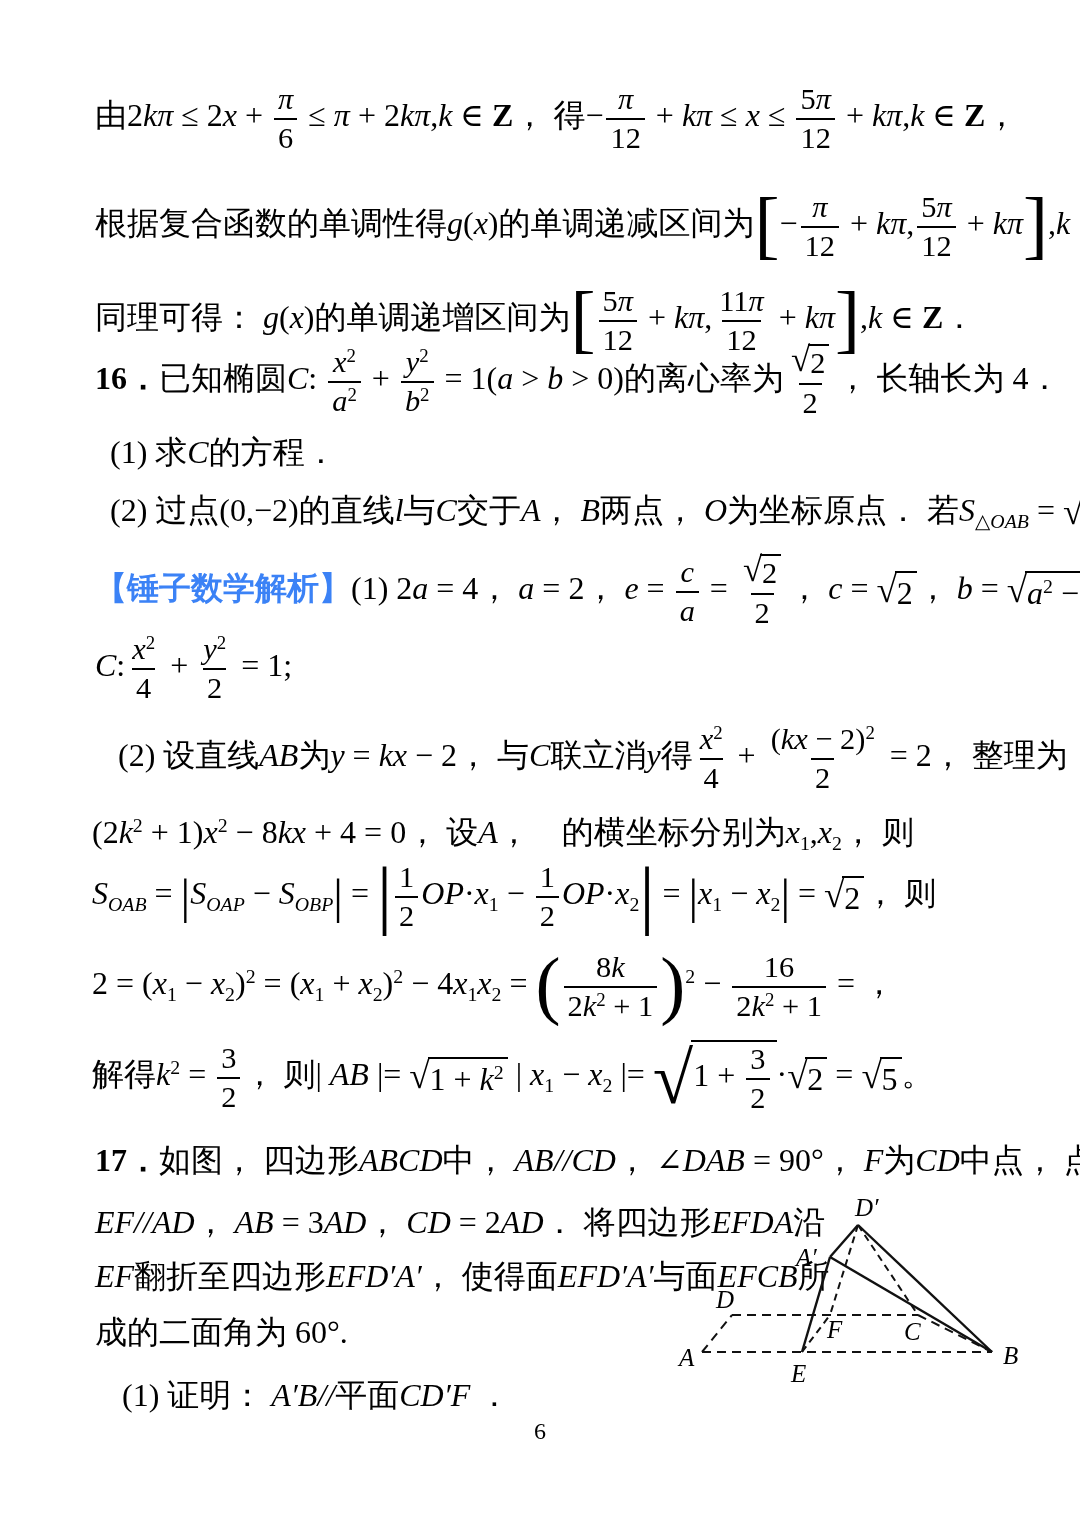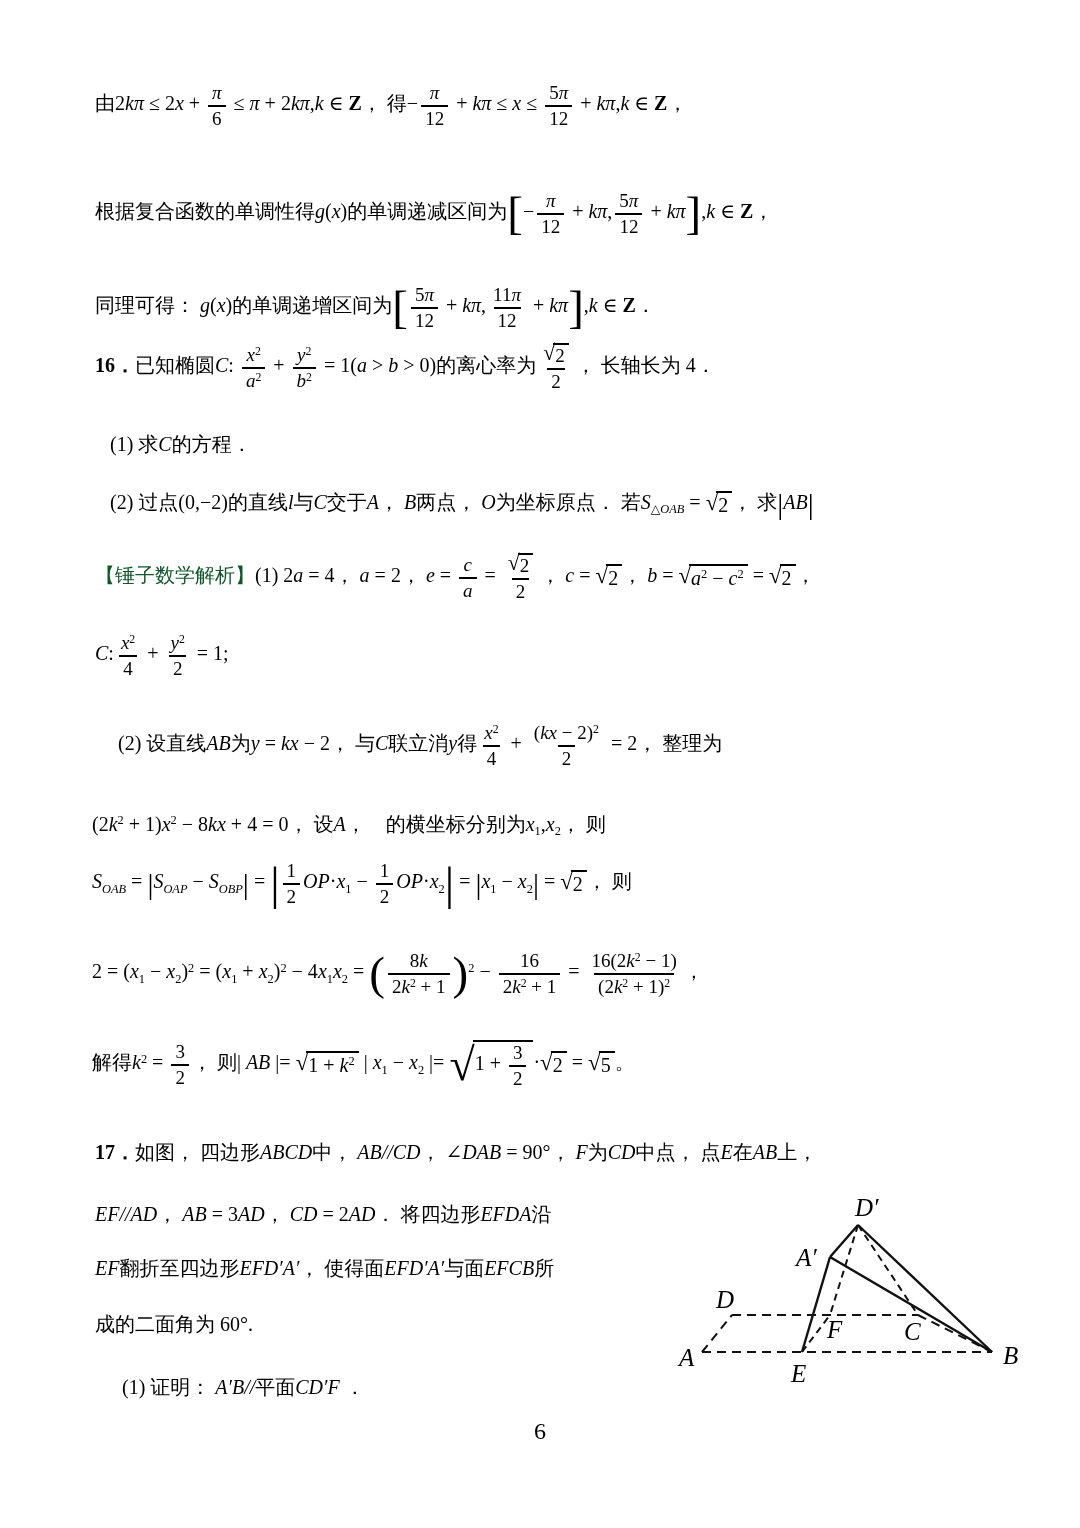--- a/index.html
+++ b/index.html
@@ -1,26 +1,26 @@
 <!DOCTYPE html>
 <html><head>
 <meta charset="utf-8">
 <style>
   html,body{margin:0;padding:0;}
   body{
     width:1080px;height:1528px;background:#ffffff;position:relative;
     font-family:"Liberation Serif","DejaVu Serif",serif;color:#000;
   }
   .line{
-    position:absolute;white-space:nowrap;font-size:20px;line-height:1.25;
+    position:absolute;white-space:nowrap;font-size:32px;line-height:1.25;
     font-family:"Liberation Serif","DejaVu Serif",serif;
   }
   .it{font-style:italic;}
   .bold{font-weight:bold;font-style:normal;}
-  .red{color:#14532d;font-weight:normal;}
+  .red{color:#3b82f6;font-weight:bold;}
   sup,sub{font-size:0.62em;line-height:0;}
   sub{vertical-align:-0.35em;}
   sup{vertical-align:0.55em;}
   .frac{
     display:inline-flex;flex-direction:column;align-items:center;
     vertical-align:middle;margin:0 3px;line-height:1.15;font-size:0.95em;
     text-align:center;
   }
   .frac .fn{padding:0 4px 1px 4px;display:block;}
   .frac .fd{border-top:2px solid currentColor;padding:1px 4px 0 4px;display:block;}
@@ -121,24 +121,21 @@
     </span><span class="it">OP</span><span>·</span><span class="it">x</span><sub><span>2</span></sub><span class="bigd">|</span><span> = </span><span class="medd">|</span><span class="it">x</span><sub><span>1</span></sub><span> − </span><span class="it">x</span><sub><span>2</span></sub><span class="medd">|</span><span> = </span><span class="sqrt">
       <span class="sy">√</span>
       <span class="ct"><span>2</span></span>
     </span><span>， 则</span></div>
 <div class="line" style="left:92px;top:950px;"><span>2 = (</span><span class="it">x</span><sub><span>1</span></sub><span> − </span><span class="it">x</span><sub><span>2</span></sub><span>)</span><sup><span>2</span></sup><span> = (</span><span class="it">x</span><sub><span>1</span></sub><span> + </span><span class="it">x</span><sub><span>2</span></sub><span>)</span><sup><span>2</span></sup><span> − 4</span><span class="it">x</span><sub><span>1</span></sub><span class="it">x</span><sub><span>2</span></sub><span> = </span><span class="bigd">(</span><span class="frac">
       <span class="fn"><span>8</span><span class="it">k</span></span>
       <span class="fd"><span>2</span><span class="it">k</span><sup><span>2</span></sup><span> + 1</span></span>
     </span><span class="bigd">)</span><sup><span>2</span></sup><span> − </span><span class="frac">
       <span class="fn"><span>16</span></span>
       <span class="fd"><span>2</span><span class="it">k</span><sup><span>2</span></sup><span> + 1</span></span>
-    </span><span> = </span><span class="frac">
-      <span class="fn"><span>16(2</span><span class="it">k</span><sup><span>2</span></sup><span> − 1)</span></span>
-      <span class="fd"><span>(2</span><span class="it">k</span><sup><span>2</span></sup><span> + 1)</span><sup><span>2</span></sup></span>
-    </span><span>，</span></div>
+    </span><span> = </span><span>，</span></div>
 <div class="line" style="left:92px;top:1040px;font-family:Liberation Serif, serif;"><span>解得</span><span class="it">k</span><sup><span>2</span></sup><span> = </span><span class="frac">
       <span class="fn"><span>3</span></span>
       <span class="fd"><span>2</span></span>
     </span><span>， 则| </span><span class="it">AB</span><span> |= </span><span class="sqrt">
       <span class="sy">√</span>
       <span class="ct"><span>1 + </span><span class="it">k</span><sup><span>2</span></sup></span>
     </span><span> | </span><span class="it">x</span><sub><span>1</span></sub><span> − </span><span class="it">x</span><sub><span>2</span></sub><span> |= </span><span class="sqrt tall">
       <span class="sy">√</span>
       <span class="ct"><span>1 + </span><span class="frac">
           <span class="fn"><span>3</span></span>

